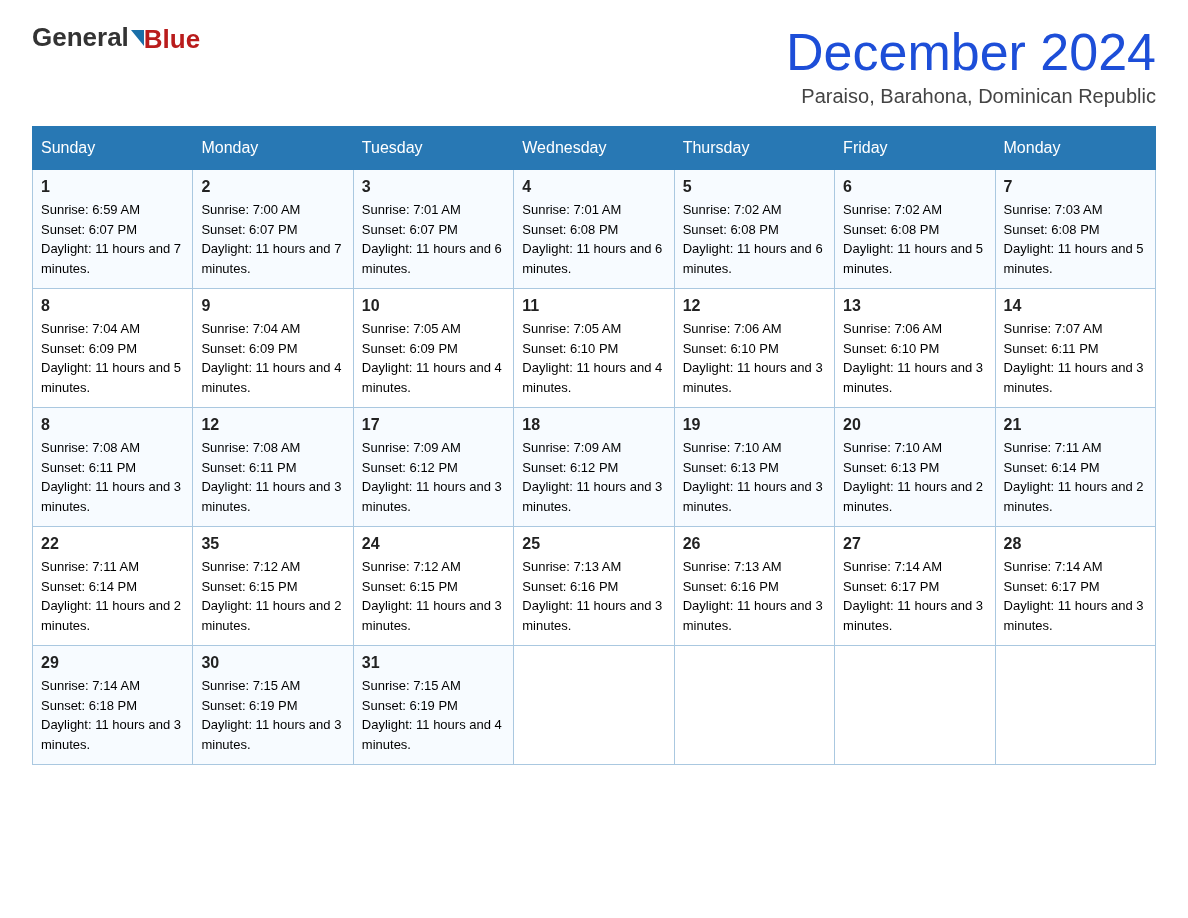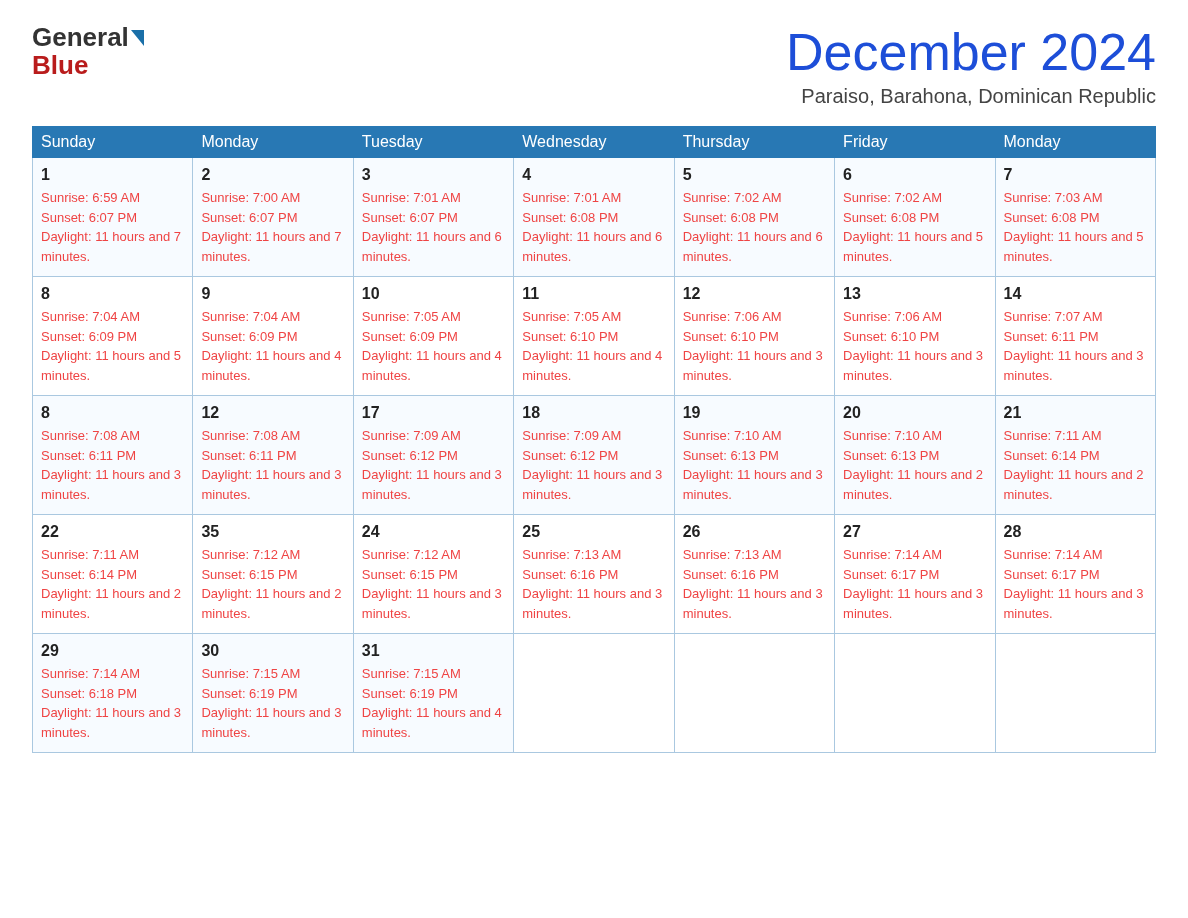--- a/index.html
+++ b/index.html
@@ -10,21 +10,20 @@
       color: #333;
     }
     .header {
       display: flex;
       justify-content: space-between;
       align-items: flex-start;
       margin-bottom: 18px;
     }
     .logo {
       display: flex;
-      flex-direction: column;
       align-items: flex-start;
     }
     .logo-text {
       display: flex;
       align-items: center;
       font-size: 26px;
       font-weight: bold;
       color: #333;
       line-height: 1;
     }
@@ -61,21 +60,21 @@
     table {
       width: 100%;
       border-collapse: collapse;
       table-layout: fixed;
     }
     thead tr th {
       background-color: #2878b4;
       color: #fff;
       font-size: 16px;
       font-weight: normal;
-      padding: 6px 8px;
+      padding: 12px 8px;
       text-align: left;
       border: 1px solid #2878b4;
     }
     tbody tr td {
       vertical-align: top;
       border: 1px solid #aac8e0;
       padding: 8px 8px 10px 8px;
       font-size: 13px;
       color: #333;
       height: 110px;
@@ -83,21 +82,21 @@
     tbody tr td .day-num {
       font-size: 16px;
       font-weight: bold;
       color: #222;
       display: block;
       margin-bottom: 4px;
     }
     tbody tr td .day-info {
       font-size: 13px;
       line-height: 1.5;
-      color: #ef4444;
+      color: #000000;
     }
     tbody tr:nth-child(odd) td {
       background-color: #f7fbff;
     }
     tbody tr:nth-child(even) td {
       background-color: #fff;
     }
     tbody tr td.empty {
       background: #fff;
     }

